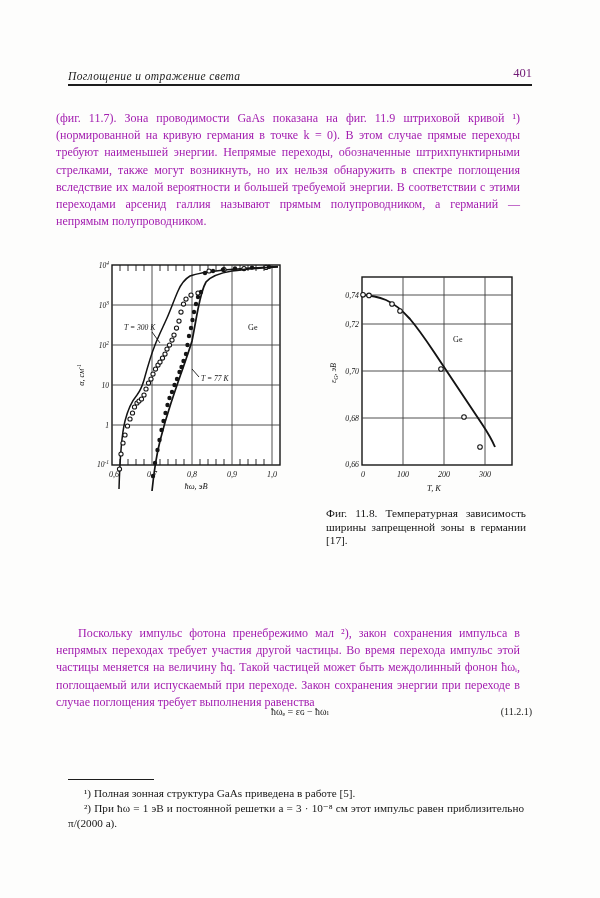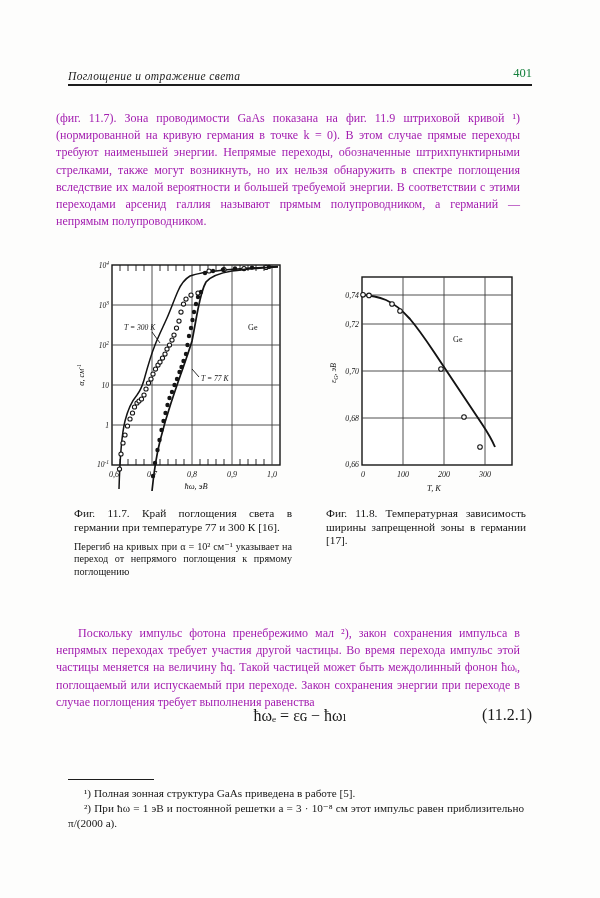--- a/index.html
+++ b/index.html
@@ -37,21 +37,21 @@
     font-size: 11.5px;
     letter-spacing: 0.4px;
     color: #1c1c1c;
     margin-top: 36px;
   }
   .running-head .rh-page {
     position: absolute;
     right: 0;
     top: 0;
     font-size: 12.5px;
-    color: #15803d;
+    color: #701a75;
   }
   .running-head .rh-rule {
     position: absolute;
     left: 0;
     top: 18px;
     width: 464px;
     height: 1.6px;
     background: #1d1d1d;
   }
 
@@ -71,21 +71,21 @@
   #para-3 { top: 733px; }
 
   .indent { text-indent: 22px; margin-top: 21px; }
 
   
   .equation-row {
     position: absolute;
     left: 68px;
     top: 706px;
     width: 464px;
-    font-size: 16px;
+    font-size: 10px;
     display: flex;
     align-items: baseline;
     justify-content: center;
   }
   .equation-row .eq-body {
     font-style: normal;
   }
   .equation-row .eq-num {
     position: absolute;
     right: 0;
@@ -384,24 +384,20 @@
           <circle cx="78" cy="56" r="2.3"></circle>
           <circle cx="119" cy="114" r="2.3"></circle>
           <circle cx="142" cy="162" r="2.3"></circle>
           <circle cx="158" cy="192" r="2.3"></circle>
         </g>
 
         <text class="plain-text" x="131" y="87" font-size="8.2">Ge</text>
       </svg>
     </div>
 
-    <div class="fig-caption" id="cap-left">
-      <div>Фиг. 11.7. Край поглощения света в германии при температуре 77 и 300 К [16].</div>
-      <div class="cap-note">Перегиб на кривых при α = 10² см⁻¹ указывает на переход от непрямого поглощения к прямому поглощению</div>
-    </div>
 
     <div class="fig-caption" id="cap-right">Фиг. 11.8. Температурная зависимость ширины запрещенной зоны в германии [17].</div>
   </div>
 
   <div class="body-block indent" id="para-2">Поскольку импульс фотона пренебрежимо мал ²), закон сохранения импульса в непрямых переходах требует участия другой частицы. Во время перехода импульс этой частицы меняется на величину ħq. Такой частицей может быть междолинный фонон ħωᵢ, поглощаемый или испускаемый при переходе. Закон сохранения энергии при переходе в случае поглощения требует выполнения равенства</div>
 
   <div class="equation-row">
     <span class="eq-body">ħωₑ = εɢ − ħωₗ</span>
     <span class="eq-num">(11.2.1)</span>
   </div>

